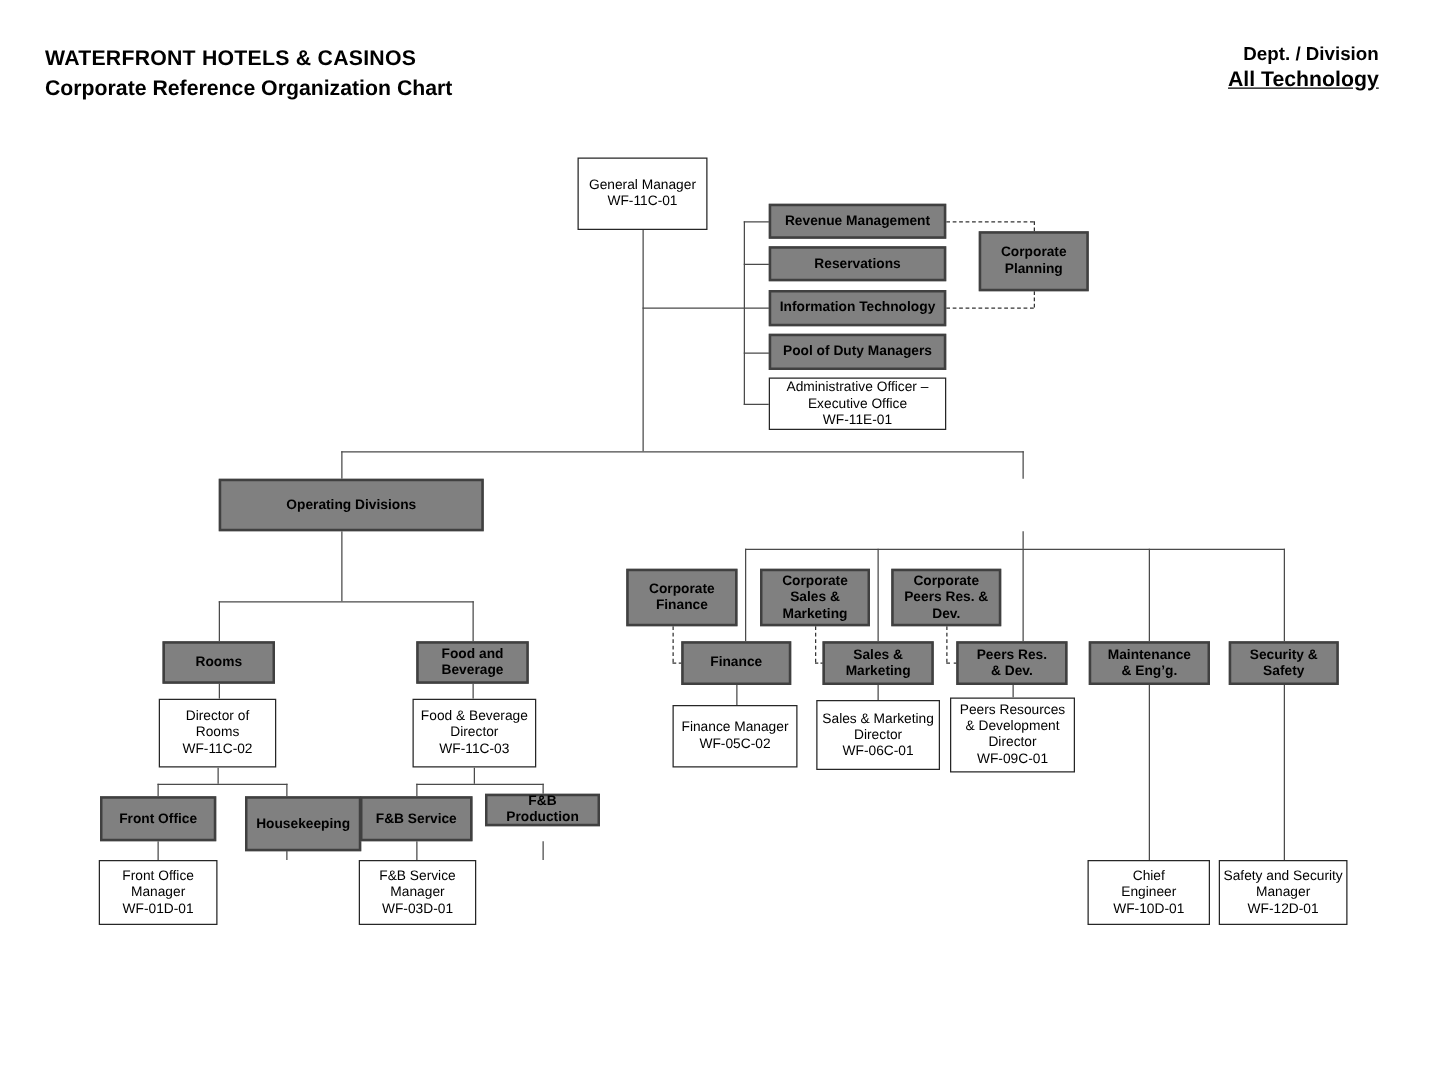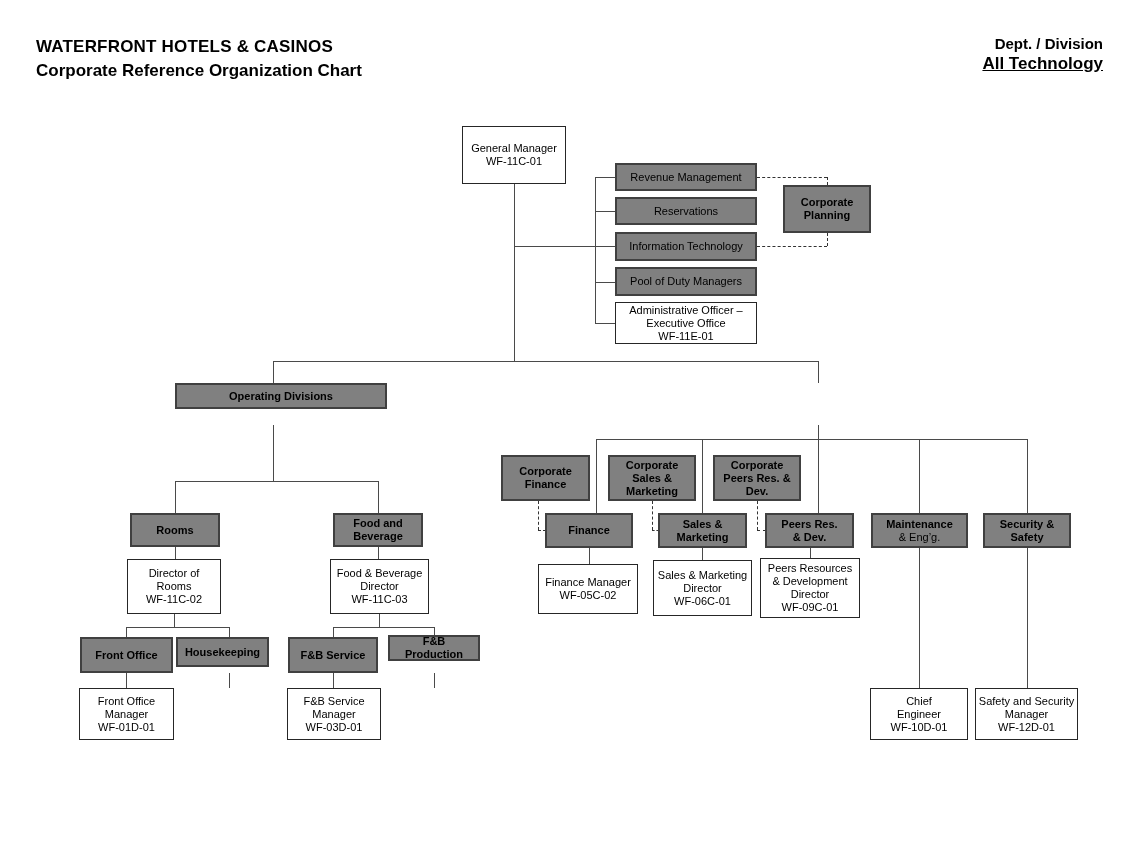--- a/index.html
+++ b/index.html
@@ -12,21 +12,21 @@
   .hdr-title{position:absolute;left:36px;top:61px;font-size:17px;font-weight:bold;}
   .hdr-dept{position:absolute;right:41px;top:35px;font-size:15px;font-weight:bold;text-align:right;}
   .hdr-deptval{position:absolute;right:41px;top:54px;font-size:17px;font-weight:bold;text-align:right;text-decoration:underline;}
   .box{
     position:absolute;box-sizing:border-box;display:flex;flex-direction:column;
     justify-content:center;align-items:center;text-align:center;
     font-size:11px;line-height:13px;
   }
   .gray{background:#808080;border:2px solid #404040;font-weight:bold;}
   .white{background:#ffffff;border:1px solid #262626;font-weight:normal;}
-  .reg{font-weight:normal;}
+  .reg{font-weight:bold;}
   .ln{position:absolute;background:#4a4a4a;}
   .dh{position:absolute;height:0;border-top:1px dashed #333;}
   .dv{position:absolute;width:0;border-left:1px dashed #333;}
 </style>
 </head>
 <body>
 
 <div id="canvas">
 
   <div class="hdr-company">WATERFRONT HOTELS &amp; CASINOS</div>
@@ -106,21 +106,21 @@
   <div class="box white" style="left:615px;top:302px;width:142px;height:42px">
     <div>Administrative Officer –</div>
     <div>Executive Office</div>
     <div>WF-11E-01</div>
   </div>
   <div class="box gray" style="left:783px;top:185px;width:88px;height:48px">
     <div>Corporate</div>
     <div>Planning</div>
   </div>
 
-  <div class="box gray" style="left:175px;top:383px;width:212px;height:26px">
+  <div class="box gray" style="left:175px;top:383px;width:212px;height:42px">
     <div>Operating Divisions</div>
   </div>
 
   <div class="box gray" style="left:130px;top:513px;width:90px;height:34px">
     <div>Rooms</div>
   </div>
   <div class="box gray" style="left:333px;top:513px;width:90px;height:34px">
     <div>Food and</div>
     <div>Beverage</div>
   </div>
@@ -131,21 +131,21 @@
   </div>
   <div class="box white" style="left:330px;top:559px;width:99px;height:55px">
     <div>Food &amp; Beverage</div>
     <div>Director</div>
     <div>WF-11C-03</div>
   </div>
 
   <div class="box gray" style="left:80px;top:637px;width:93px;height:36px">
     <div>Front Office</div>
   </div>
-  <div class="box gray" style="left:176px;top:637px;width:93px;height:30px">
+  <div class="box gray" style="left:196px;top:637px;width:93px;height:44px">
     <div>Housekeeping</div>
   </div>
   <div class="box gray" style="left:288px;top:637px;width:90px;height:36px">
     <div>F&amp;B Service</div>
   </div>
   <div class="box gray" style="left:388px;top:635px;width:92px;height:26px">
     <div>F&amp;B</div>
     <div>Production</div>
   </div>
 

